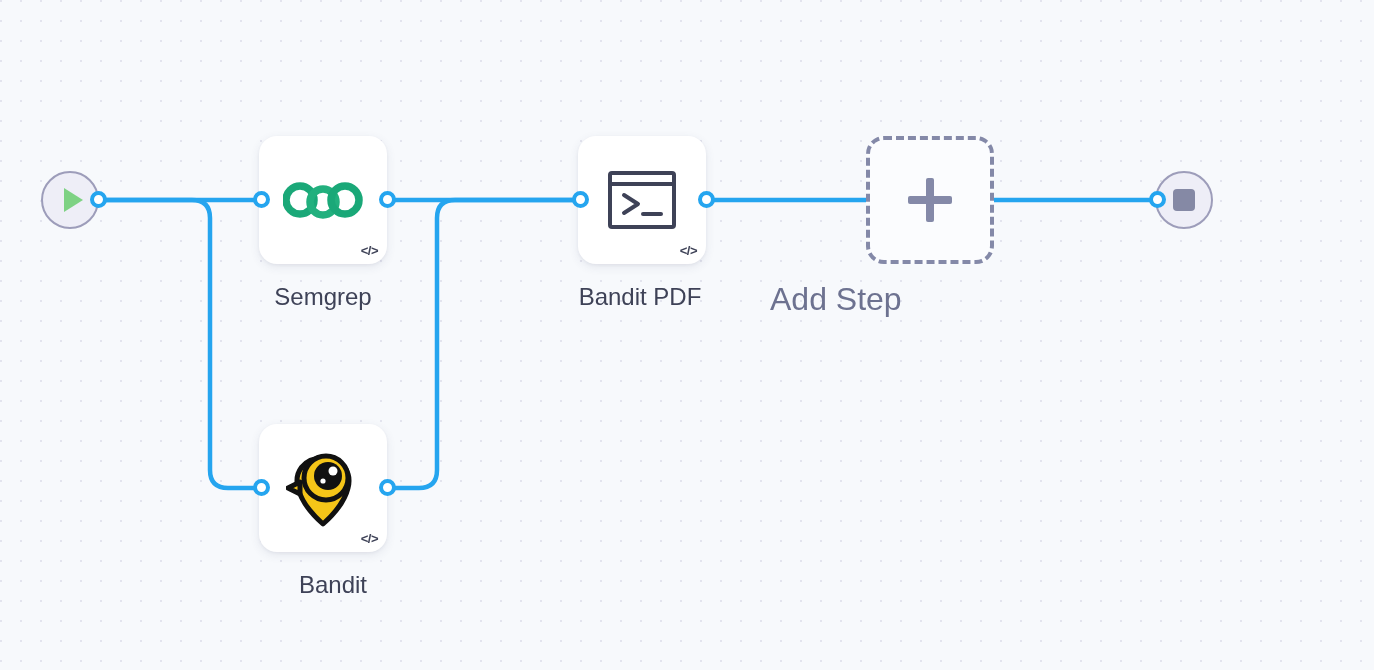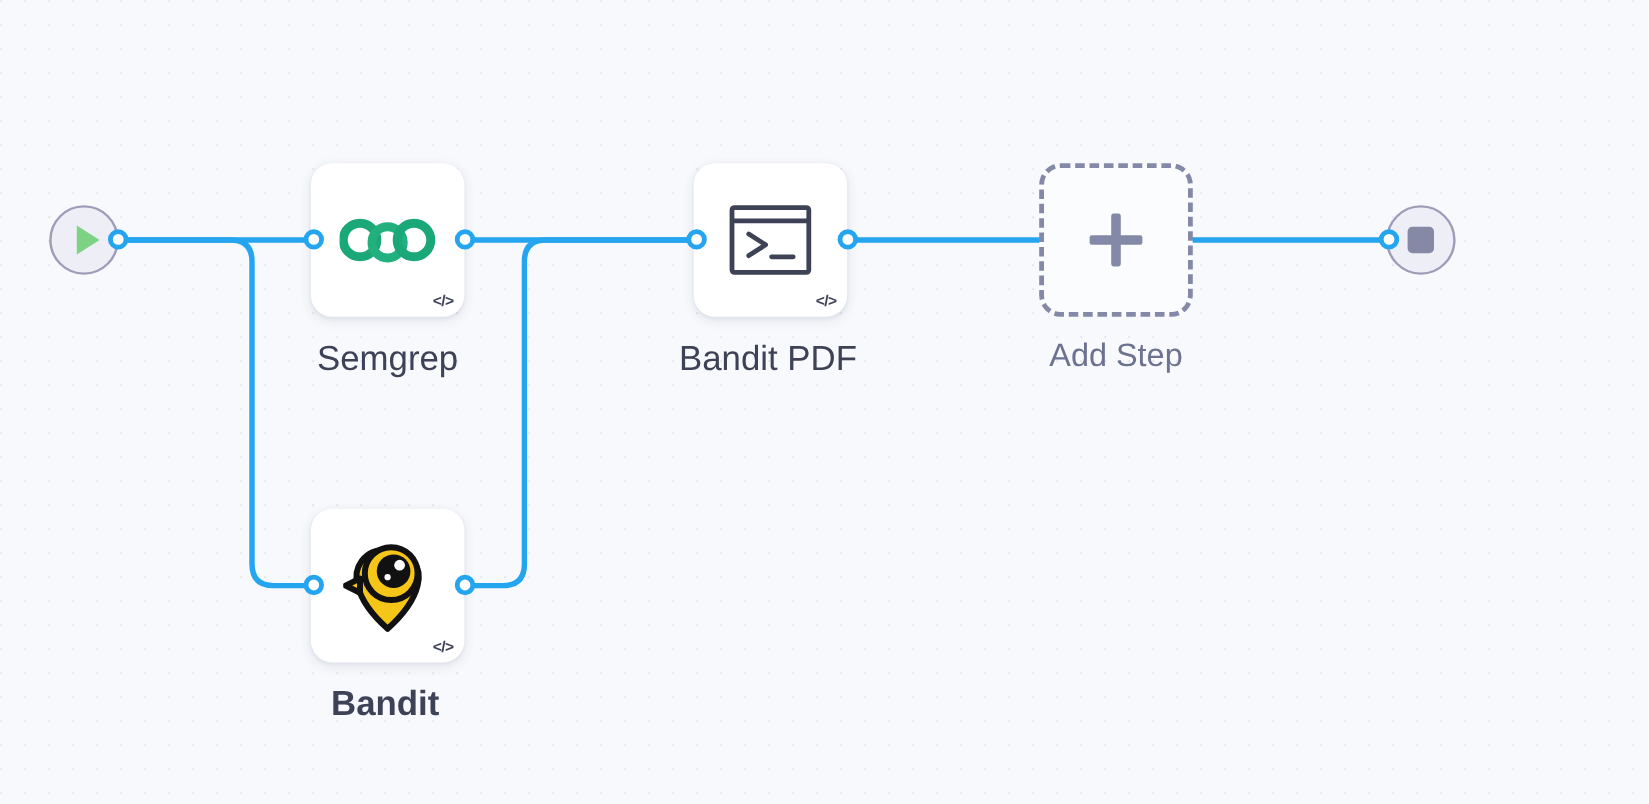--- a/index.html
+++ b/index.html
@@ -83,30 +83,29 @@
     background: #ffffff;
     border: 4px solid #25a5ef;
     z-index: 6;
   }
 
   
   .node-label {
     position: absolute;
     width: 320px;
     text-align: center;
-    font-size: 29px;
+    font-size: 24px;
     color: #3e4257;
     font-family: "Liberation Sans", sans-serif;
     white-space: nowrap;
   }
   .add-label {
     position: absolute;
     width: 320px;
-    text-align: center;
-    font-size: 27px;
+    font-size: 32px;
     color: #6d7290;
     font-family: "Liberation Sans", sans-serif;
     white-space: nowrap;
   }
 
   
   #add-step {
     position: absolute;
     width: 128px; height: 128px;
     border-radius: 18px;
@@ -178,21 +177,21 @@
       <circle cx="40" cy="30" r="22" fill="#f5c518" stroke="#111111" stroke-width="5"></circle>
 
       <circle cx="42" cy="28" r="14" fill="#111111"></circle>
       <circle cx="47" cy="23" r="4.5" fill="#ffffff"></circle>
       <circle cx="37" cy="33" r="2.6" fill="#ffffff"></circle>
     </svg>
     <span class="code-badge">&lt;/&gt;</span>
   </div>
   <div class="port" style="left:253px; top:479px;"></div>
   <div class="port" style="left:379px; top:479px;"></div>
-  <div class="node-label" style="left:161px; top:571px;font-weight:bold;">Bandit</div>
+  <div class="node-label" style="left:173px; top:571px;">Bandit</div>
 
   <div class="node" style="left:578px; top:136px;">
     <svg width="70" height="60" viewBox="0 0 70 60">
       <rect x="3" y="3" width="64" height="54" rx="2" fill="#ffffff" stroke="#3e4257" stroke-width="4"></rect>
       <line x1="3" y1="14" x2="67" y2="14" stroke="#3e4257" stroke-width="4"></line>
       <polyline points="17,25 31,34 17,43" fill="none" stroke="#3e4257" stroke-width="4" stroke-linecap="round" stroke-linejoin="round"></polyline>
       <line x1="36" y1="44" x2="54" y2="44" stroke="#3e4257" stroke-width="4" stroke-linecap="round"></line>
     </svg>
     <span class="code-badge">&lt;/&gt;</span>
   </div>

